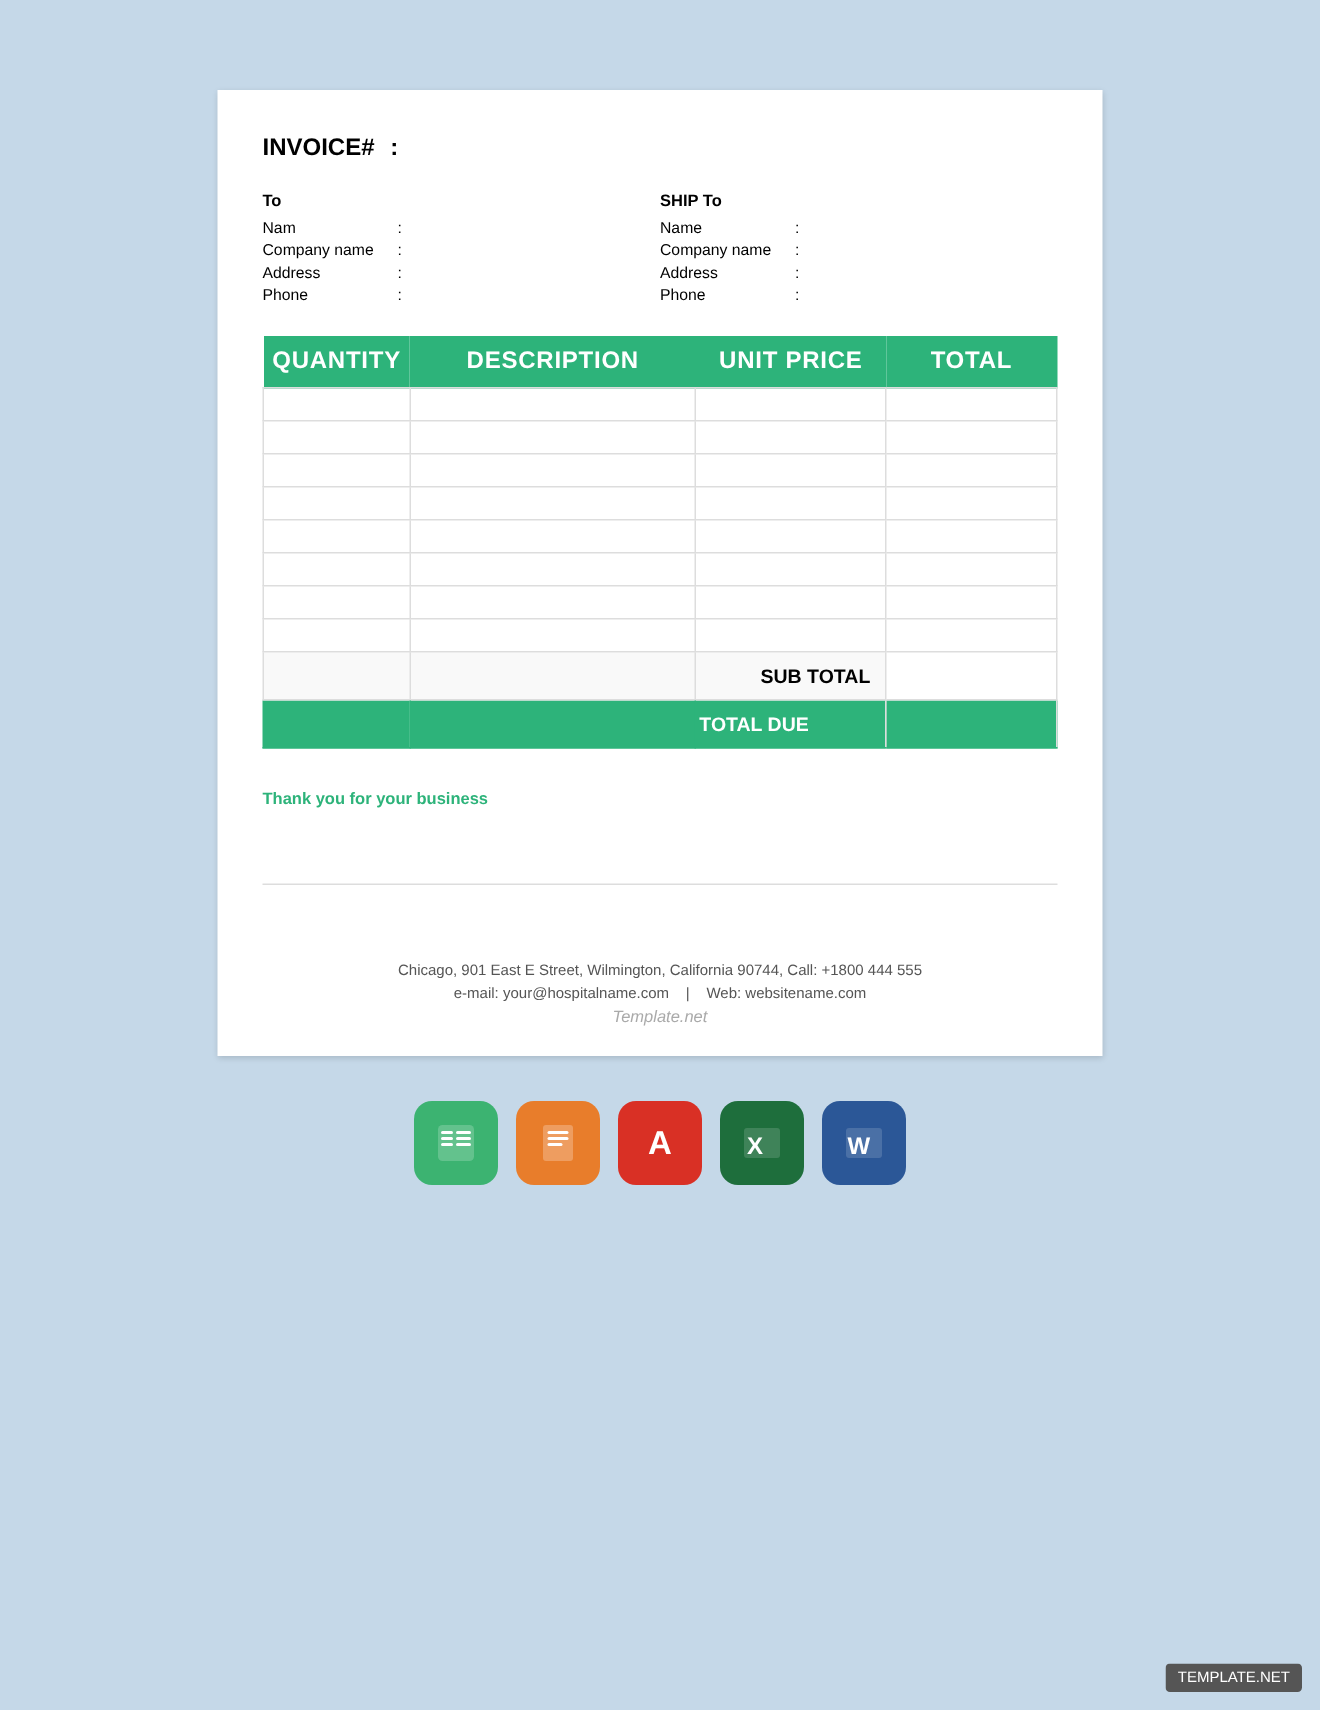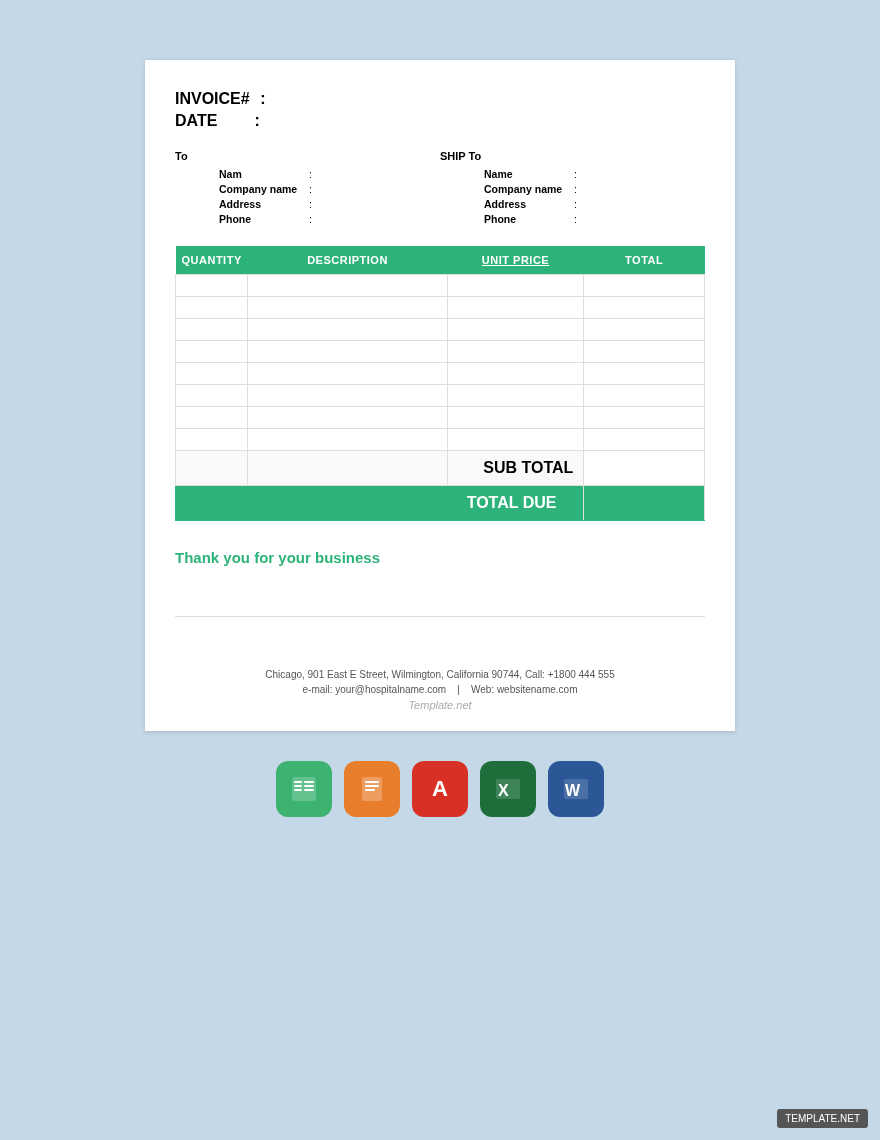--- a/index.html
+++ b/index.html
@@ -62,64 +62,63 @@
     }
 
     .address-line {
       font-size: 10.5px;
       margin-bottom: 3px;
       display: flex;
       align-items: center;
     }
 
     .address-label {
-      font-weight: bold;
+      font-weight: normal;
       min-width: 90px;
       font-size: 10.5px;
-      margin-left: 44px;
     }
 
     .address-colon {
       margin-right: 4px;
     }
 
     
     .invoice-table {
       width: 100%;
       border-collapse: collapse;
       margin-bottom: 0;
     }
 
     .invoice-table thead tr {
       background-color: #2db37a;
     }
 
     .invoice-table thead th {
       color: #fff;
-      font-size: 11px;
+      font-size: 16px;
       font-weight: bold;
       padding: 8px 6px;
       text-align: center;
       letter-spacing: 0.5px;
     }
 
     .invoice-table tbody tr {
       border-bottom: 1px solid #ddd;
     }
 
     .invoice-table tbody td {
       padding: 8px 2px;
-      font-size: 16px;
+      font-size: 13px;
       border-right: 1px solid #ddd;
       border-left: 1px solid #ddd;
     }
 
     .col-qty { width: 13%; text-align: center; }
     .col-desc { width: 38%; }
-    .col-unit { width: 26%; text-align: center; text-decoration: underline; }
+    .col-unit { width: 26%; text-align: center; }
     .col-total { width: 23%; text-align: center; }
 
     .summary-row td {
       border: 1px solid #ddd;
       font-size: 11px;
       padding: 7px 8px;
     }
 
     .summary-label {
       text-align: right;
@@ -135,27 +134,27 @@
     .total-due-row td {
       background-color: #2db37a;
       color: #fff;
       font-weight: bold;
       font-size: 11px;
       border: 1px solid #2db37a;
       padding: 7px 8px;
     }
 
     .total-due-label {
-      text-align: center;
+      text-align: left;
       padding-right: 10px !important;
     }
 
     .thank-you {
       color: #2db37a;
-      font-size: 15px;
+      font-size: 11px;
       font-weight: bold;
       margin-top: 28px;
       margin-bottom: 50px;
     }
 
     .footer {
       border-top: 1px solid #ddd;
       padding-top: 12px;
       text-align: center;
       font-size: 10px;
@@ -216,25 +215,20 @@
     }
   </style>
 </head>
 <body>
 
 <div class="document">
 
 
   <div class="invoice-meta">
     <span>INVOICE#</span>
-    <span>:</span>
-  </div>
-  <div class="invoice-meta">
-    <span>DATE</span>
-    &nbsp;&nbsp;&nbsp;&nbsp;&nbsp;
     <span>:</span>
   </div>
 
   <div class="address-section">
 
     <div class="bill-to">
       <div class="section-heading">To</div>
       <div class="address-line">
         <span class="address-label">Nam</span>
         <span class="address-colon">:</span>

